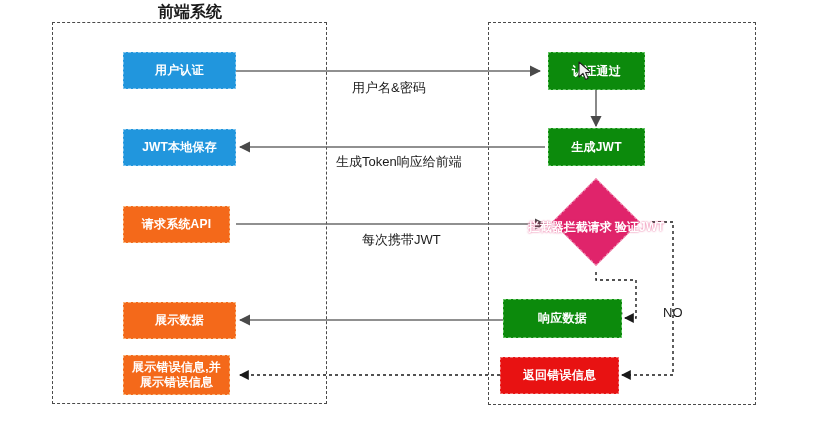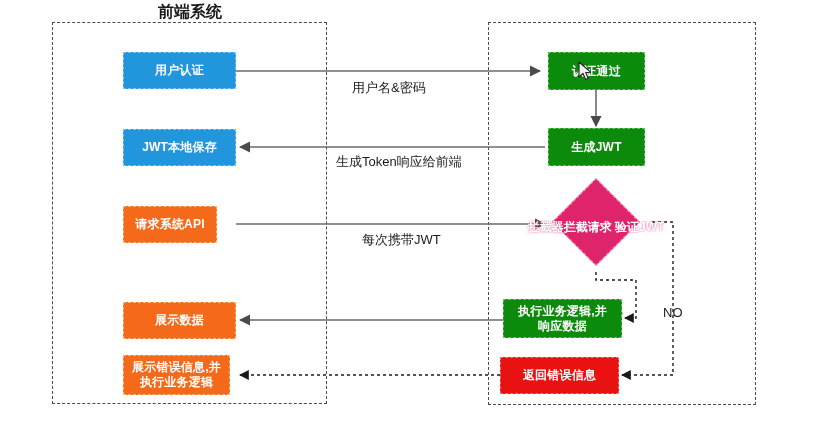--- a/index.html
+++ b/index.html
@@ -163,51 +163,50 @@
   <div class="edge-label" style="left:663px; top:305px;">NO</div>
 
   <div class="node blue" style="left:123px; top:52px; width:113px; height:37px;">
     <span class="txt">用户认证</span>
   </div>
 
   <div class="node blue" style="left:123px; top:129px; width:113px; height:37px;">
     <span class="txt">JWT本地保存</span>
   </div>
 
-  <div class="node orange" style="left:123px; top:206px; width:94px; height:37px;">
+  <div class="node orange" style="left:123px; top:206px; width:107px; height:37px;">
     <span class="txt">请求系统API</span>
   </div>
 
   <div class="node orange" style="left:123px; top:302px; width:113px; height:37px;">
     <span class="txt">展示数据</span>
   </div>
 
   <div class="node orange" style="left:123px; top:355px; width:107px; height:40px; flex-direction:column;">
     <span class="txt">展示错误信息,并</span>
-    <span class="txt">执行业务逻辑</span>
+    <span class="txt">展示错误信息</span>
   </div>
 
   <div class="node green" style="left:548px; top:52px; width:97px; height:38px;">
     <span class="txt">认证通过</span>
   </div>
 
   <div class="node green" style="left:548px; top:128px; width:97px; height:38px;">
     <span class="txt">生成JWT</span>
   </div>
 
   <div class="diamond-wrap" style="left:565px; top:191px; width:62px; height:62px;">
     <div class="diamond-shape"></div>
   </div>
   <div class="diamond-label" style="left:596px; top:227px;">
     <span class="txt">拦截器拦截请求</span>
     <span class="txt">验证JWT</span>
   </div>
 
   <div class="node green" style="left:503px; top:299px; width:119px; height:39px; flex-direction:column;">
-    <span class="txt">执行业务逻辑,并</span>
     <span class="txt">响应数据</span>
   </div>
 
   <div class="node red" style="left:500px; top:357px; width:119px; height:37px;align-items:center;">
     <span class="txt">返回错误信息</span>
   </div>
 
   <svg class="cursor" style="left:578px; top:61px;" viewBox="0 0 14 20">
     <path d="M1 1 L1 16 L5 12.4 L7.6 18.4 L10.2 17.2 L7.7 11.6 L12.6 11.2 Z" fill="#f0f0f0" stroke="#222222" stroke-width="1.1" stroke-linejoin="round"></path>
   </svg>

